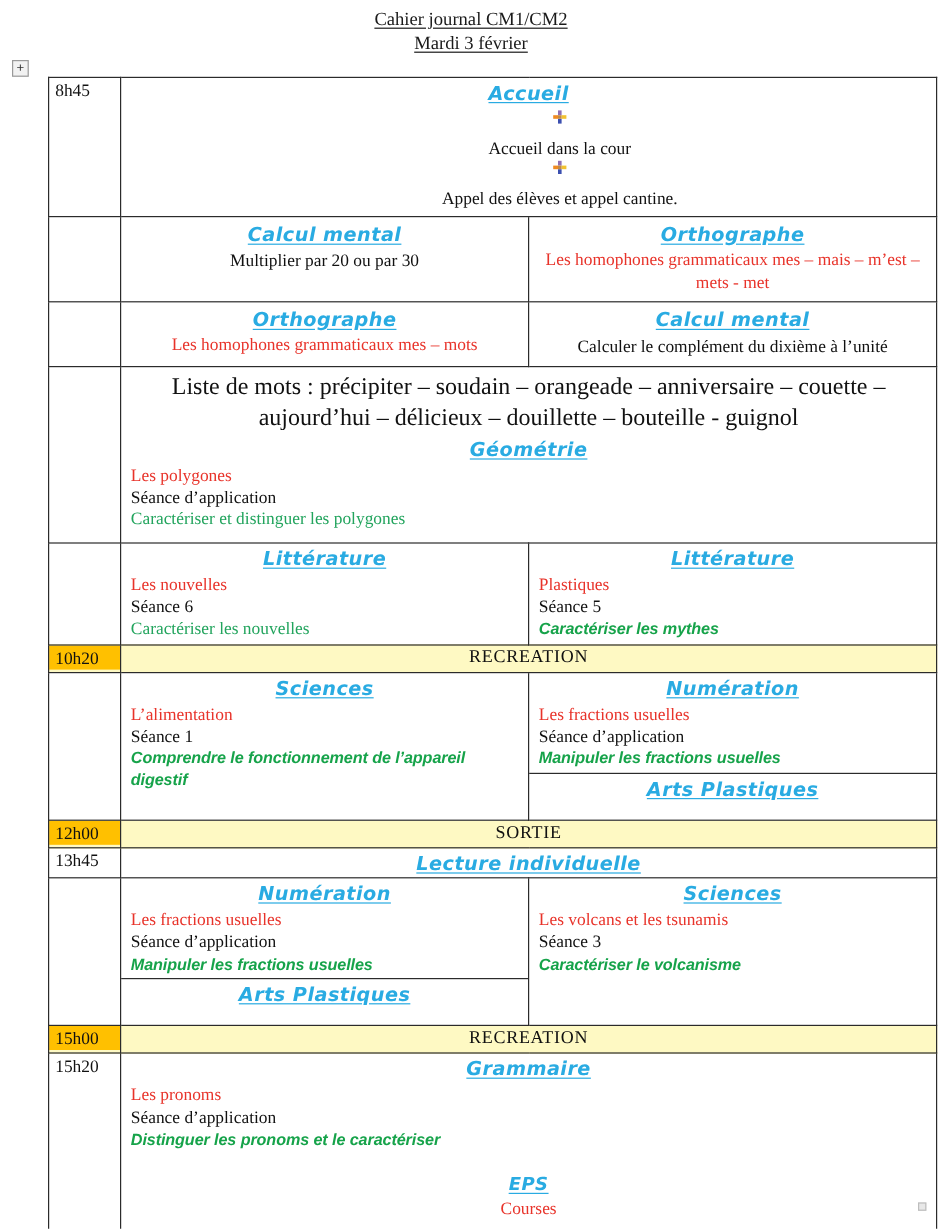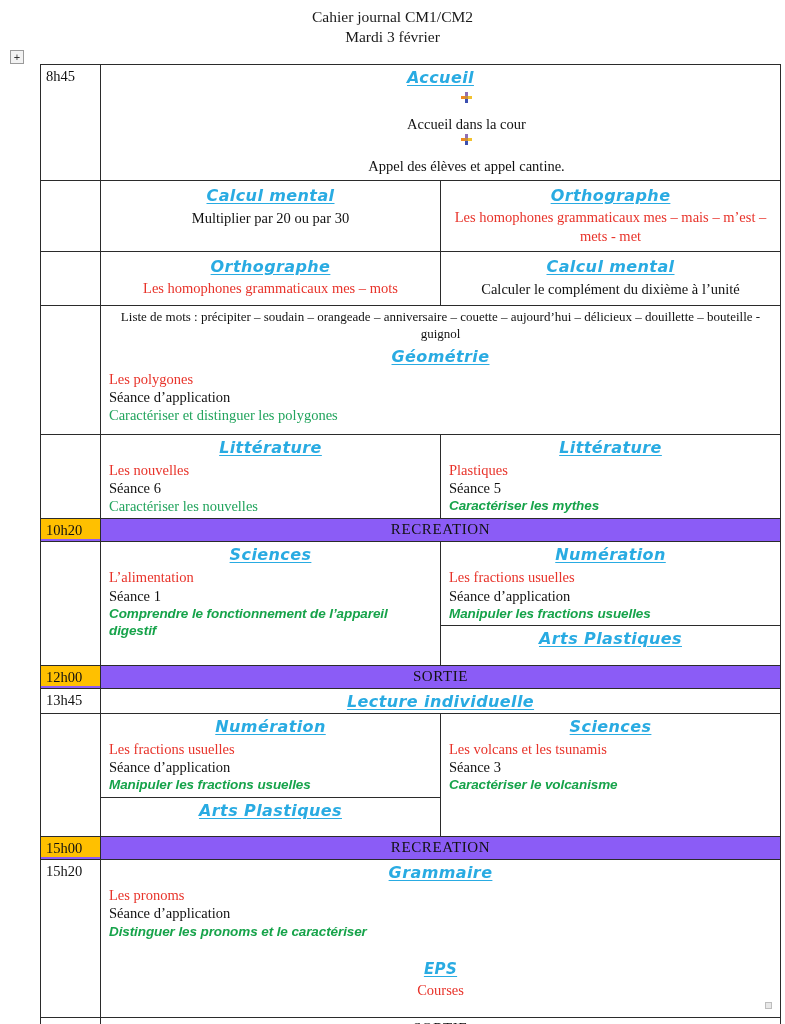--- a/index.html
+++ b/index.html
@@ -19,20 +19,21 @@
   
   .doc-title {
     text-align: center;
     padding-top: 7px;
     line-height: 1.32;
   }
   .doc-title .line {
     font-size: 15.5px;
     font-family: "Liberation Serif", "DejaVu Serif", serif;
     color: #1a1a1a;
+    text-decoration: underline;
     text-underline-offset: 2px;
     display: block;
   }
 
   
   .table-handle {
     position: absolute;
     left: 10px;
     top: 50px;
     width: 14px;
@@ -152,29 +153,29 @@
   }
   .red-center {
     text-align: center;
     color: #E8332A;
     font-size: 14.5px;
     line-height: 1.28;
     padding: 1px 6px 3px 6px;
   }
   .wordlist {
     text-align: center;
-    font-size: 13px;
+    font-size: 20px;
     color: #111;
     line-height: 1.3;
     padding: 3px 8px 1px 8px;
   }
 
   
   .band {
-    background: #8b5cf6;
+    background: #fef9c3;
   }
   .band .timecell { background: #FFC000; }
   .band-label {
     text-align: center;
     font-size: 15px;
     color: #111;
     letter-spacing: 0.6px;
     padding: 2px 0 3px 0;
   }
   .sortie-plain {

